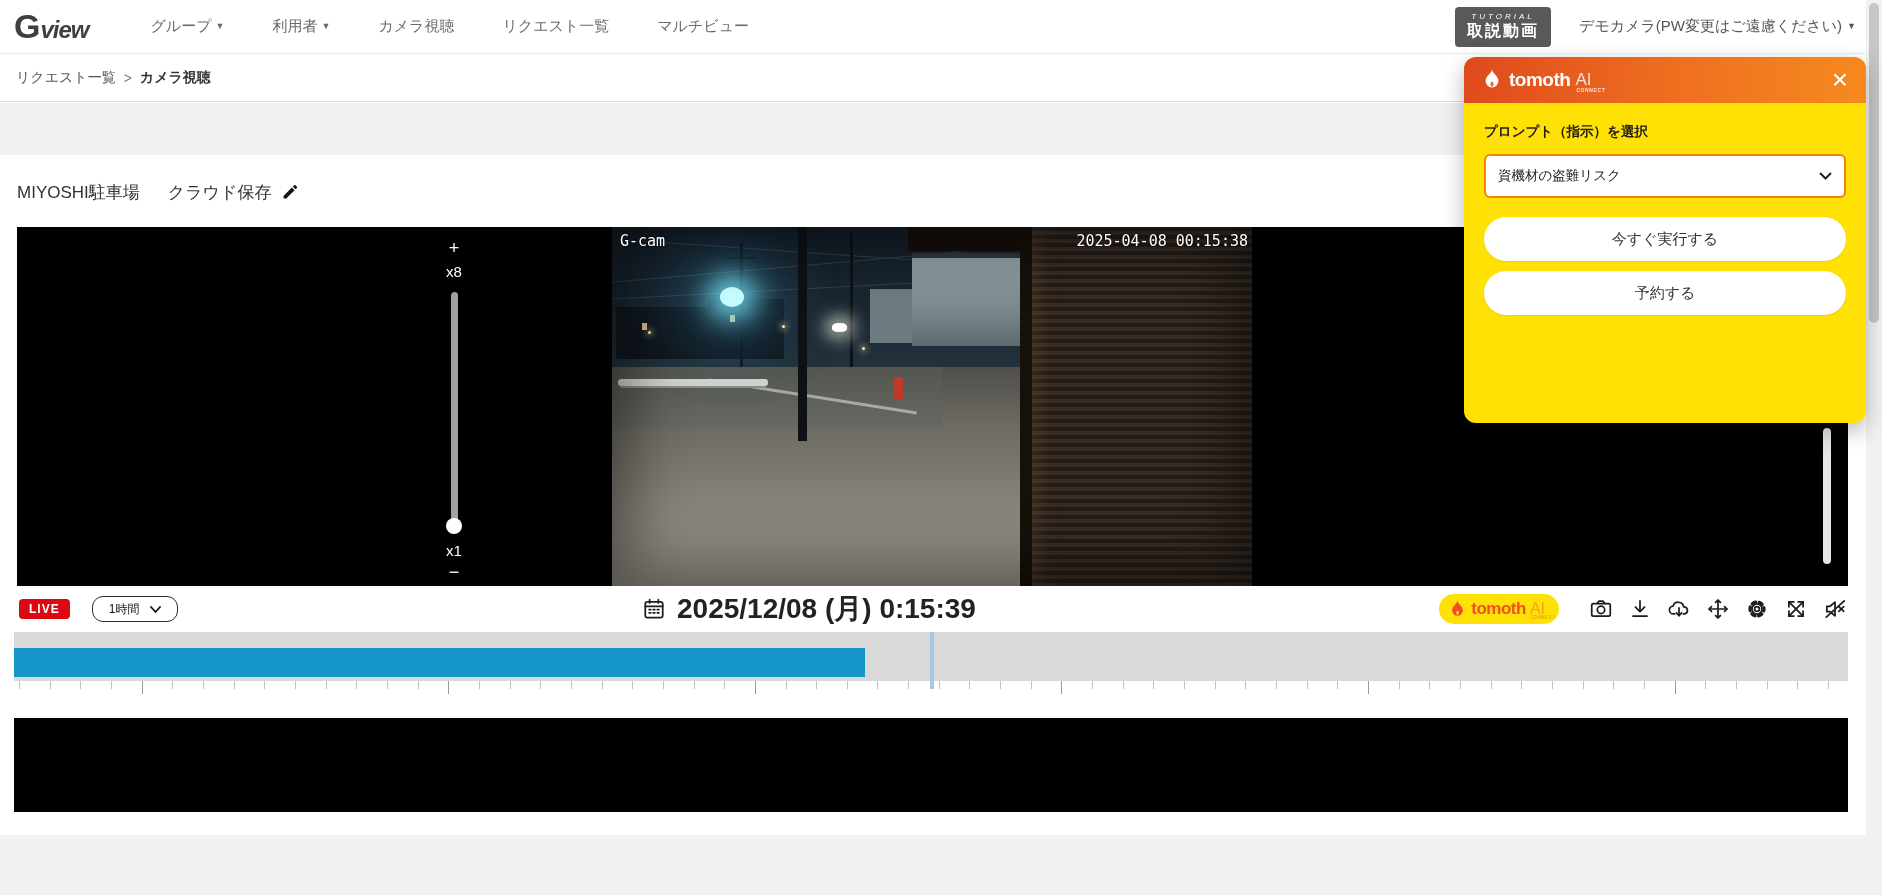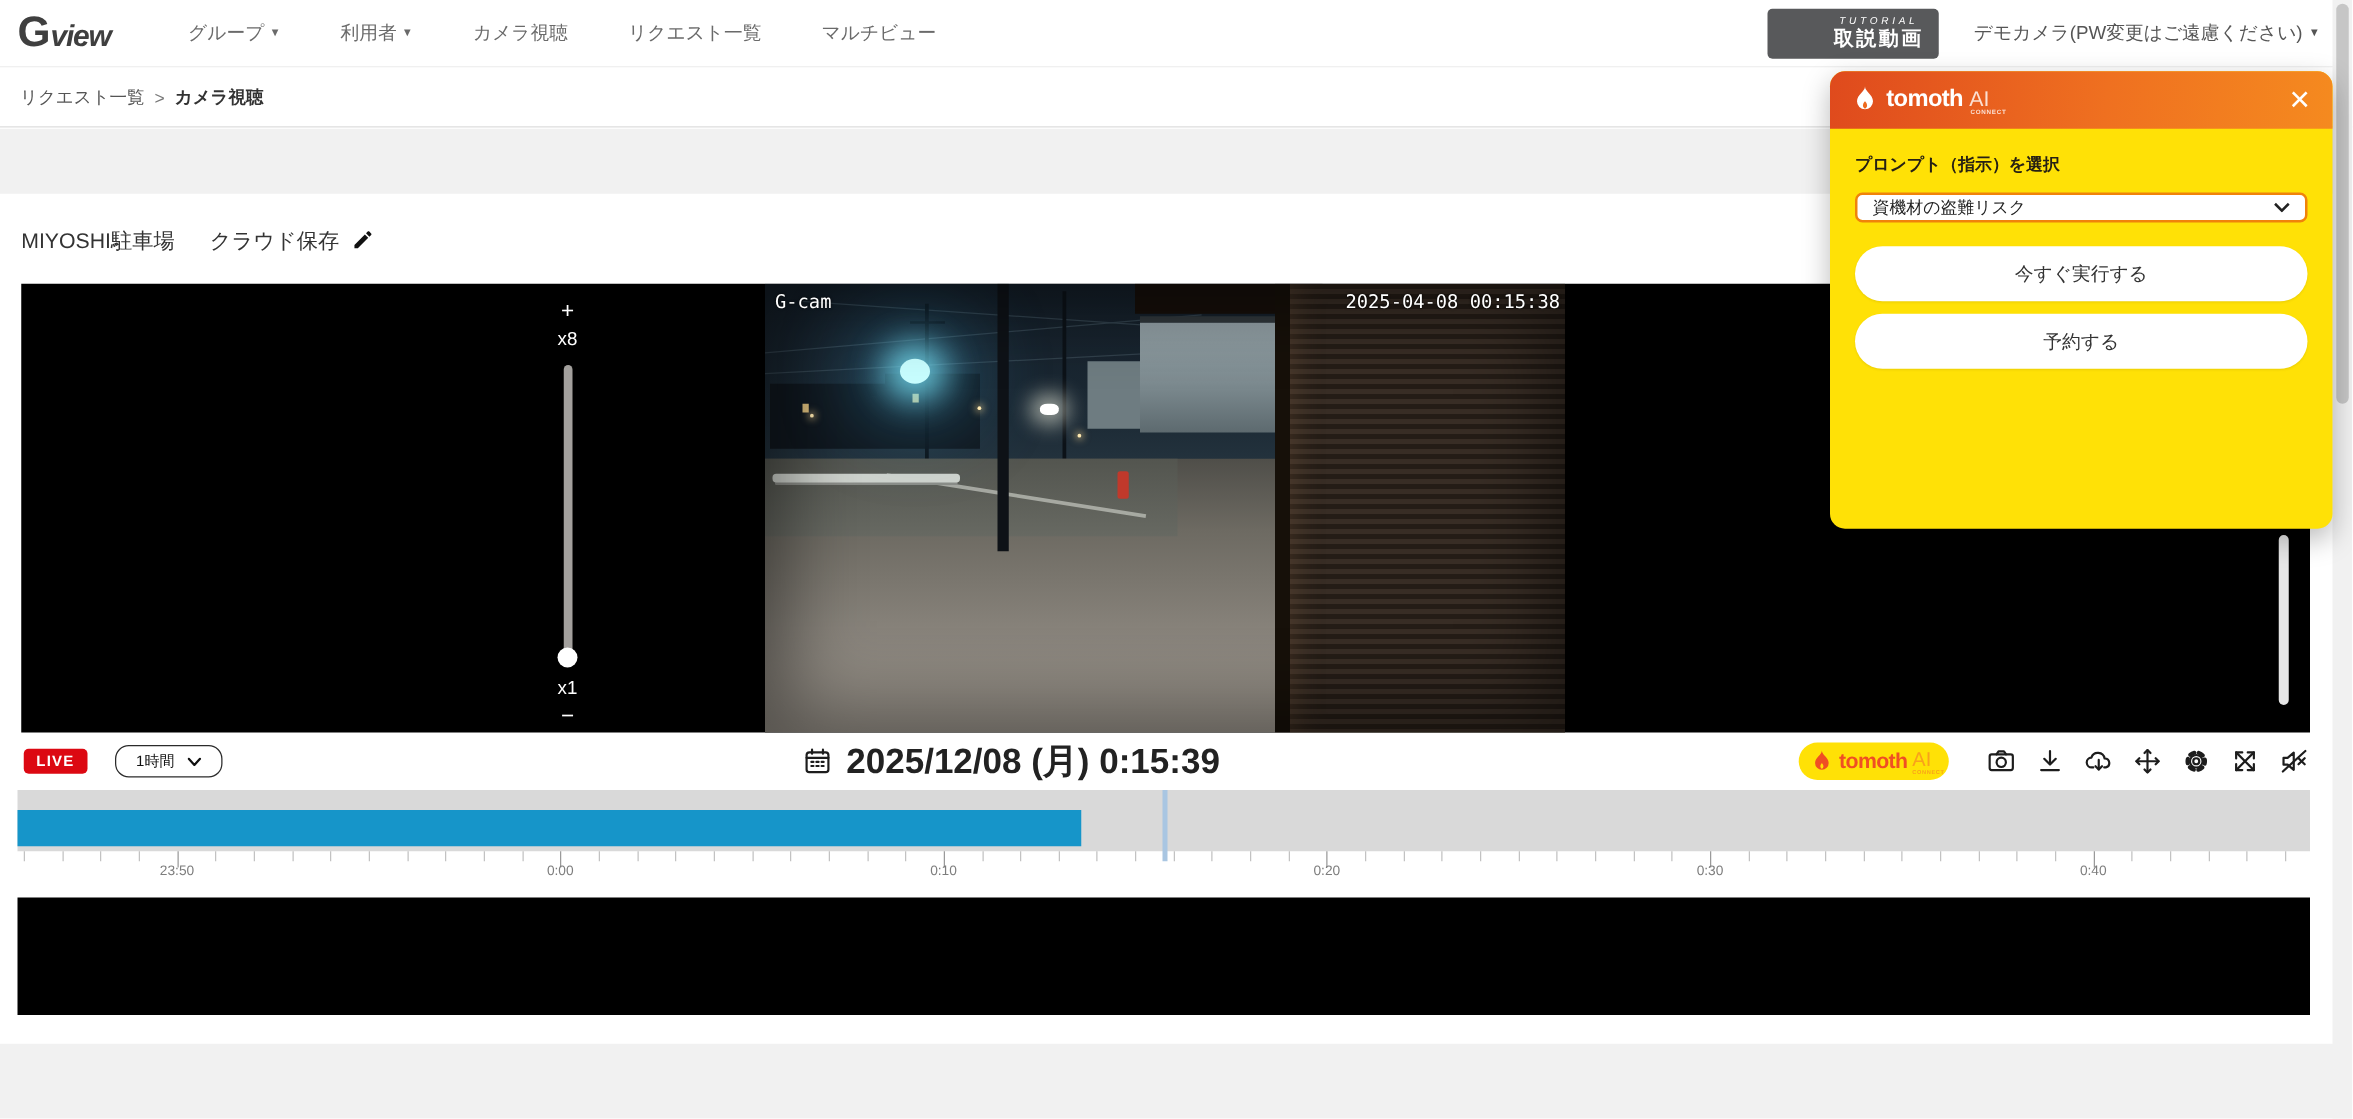--- a/index.html
+++ b/index.html
@@ -8,21 +8,21 @@
 
   
   .topnav{position:absolute;left:0;top:0;width:1882px;height:53px;background:#fff;border-bottom:1px solid #ececec;display:flex;align-items:center;}
   .logo{margin-left:14px;display:flex;align-items:baseline;cursor:pointer;}
   .logo .g{font-size:34px;font-weight:bold;color:#3f3f3f;line-height:1;}
   .logo .rest{font-size:24px;font-weight:bold;font-style:italic;color:#3f3f3f;letter-spacing:-1px;}
   .nav-items{display:flex;gap:48px;margin-left:62px;}
   .nav-item{font-size:15px;color:#6a6a6a;cursor:pointer;white-space:nowrap;}
   .nav-item .caret{font-size:9px;color:#6a6a6a;margin-left:4px;vertical-align:2px;}
   .nav-right{margin-left:auto;display:flex;align-items:center;height:100%;}
-  .tutorial-btn{background:#58595b;color:#fff;border-radius:4px;width:96px;height:40px;display:flex;flex-direction:column;align-items:center;justify-content:center;cursor:pointer;margin-right:28px;padding-left:41px;}
+  .tutorial-btn{background:#58595b;color:#fff;border-radius:4px;width:96px;height:40px;display:flex;flex-direction:column;align-items:center;justify-content:center;cursor:pointer;margin-right:28px;}
   .tutorial-btn .tag{font-size:8px;letter-spacing:3px;font-style:italic;}
   .tutorial-btn .lbl{font-size:16px;font-weight:bold;letter-spacing:2px;}
   .account{font-size:15px;color:#555;cursor:pointer;margin-right:26px;white-space:nowrap;}
   .account .caret{font-size:9px;margin-left:5px;vertical-align:2px;color:#555;}
   .viewer-btn{position:relative;width:150px;height:46px;margin-right:16px;background:linear-gradient(105deg,#93278f 0%,#7b2d8f 40%,#4f2d90 100%);clip-path:polygon(34px 0,100% 0,100% 100%,0 100%);color:#fff;display:flex;align-items:center;justify-content:flex-end;padding-right:10px;cursor:pointer;}
   .viewer-btn .txt{display:flex;flex-direction:column;align-items:center;margin-right:8px;}
   .viewer-btn .small{font-size:9px;font-weight:bold;font-style:italic;letter-spacing:1px;}
   .viewer-btn .big{font-size:18px;font-weight:bold;letter-spacing:1px;line-height:1;}
 
   
@@ -121,21 +121,21 @@
   
   .ai-panel{position:absolute;left:1464px;top:57px;width:402px;height:366px;border-radius:12px;box-shadow:0 8px 22px rgba(0,0,0,.28);background:#ffe106;z-index:5;}
   .panel-header{position:absolute;left:0;top:0;width:100%;height:46px;border-radius:12px 12px 0 0;background:linear-gradient(95deg,#df4a1d 0%,#ef7020 55%,#f58a1f 100%);display:flex;align-items:center;box-sizing:border-box;padding:0 18px;}
   .panel-header .word{color:#fff;font-size:19px;font-weight:bold;letter-spacing:-.5px;margin-left:7px;}
   .panel-header .ai-wrap{position:relative;margin-left:5px;}
   .panel-header .ai{color:rgba(255,255,255,.8);font-size:17px;font-weight:300;}
   .panel-header .connect{position:absolute;left:1px;top:17px;font-size:5px;letter-spacing:.6px;color:rgba(255,255,255,.8);font-weight:bold;}
   .panel-close{margin-left:auto;color:#fff;font-size:28px;font-weight:300;line-height:1;cursor:pointer;}
   .panel-body{position:absolute;left:0;top:46px;width:100%;bottom:0;box-sizing:border-box;padding:18px 20px;}
   .prompt-label{font-size:13.5px;font-weight:bold;color:#262014;margin-top:2px;}
-  .prompt-select{margin-top:13px;height:24px;background:#fff;border:2px solid #f0830a;border-radius:6px;display:flex;align-items:center;box-sizing:border-box;padding:0 12px;font-size:13.5px;color:#222;cursor:pointer;}
+  .prompt-select{margin-top:13px;height:44px;background:#fff;border:2px solid #f0830a;border-radius:6px;display:flex;align-items:center;box-sizing:border-box;padding:0 12px;font-size:13.5px;color:#222;cursor:pointer;}
   .prompt-select svg{margin-left:auto;stroke:#222;fill:none;stroke-width:2;}
   .prompt-textarea{margin-top:9px;height:96px;background:#fdf8e8;border:2px solid #f0830a;border-radius:10px;box-sizing:border-box;padding:9px 12px;font-size:12.5px;line-height:1.65;color:#5a5a5a;cursor:text;overflow:hidden;}
   .panel-btn{height:44px;border-radius:22px;background:#fff;display:flex;align-items:center;justify-content:center;font-size:15px;color:#333;cursor:pointer;box-shadow:0 1px 2px rgba(0,0,0,.08);}
   .btn-run{margin-top:19px;}
   .btn-reserve{margin-top:10px;}
 </style>
 </head>
 <body>
 
 <div id="app">
@@ -382,28 +382,20 @@
         <div class="tick" style="left: 1568.66px;"></div>
         <div class="tick" style="left: 1599.32px;"></div>
         <div class="tick" style="left: 1629.98px;"></div>
         <div class="tick major" style="left: 1660.64px;"></div>
         <div class="tick" style="left: 1691.3px;"></div>
         <div class="tick" style="left: 1721.96px;"></div>
         <div class="tick" style="left: 1752.62px;"></div>
         <div class="tick" style="left: 1783.28px;"></div>
         <div class="tick" style="left: 1813.94px;"></div>
       </div>
-    <div class="tick-labels">
-        <div class="tick-label" style="left: 127.64px;">23:50</div>
-        <div class="tick-label" style="left: 434.24px;">0:00</div>
-        <div class="tick-label" style="left: 740.84px;">0:10</div>
-        <div class="tick-label" style="left: 1047.44px;">0:20</div>
-        <div class="tick-label" style="left: 1354.04px;">0:30</div>
-        <div class="tick-label" style="left: 1660.64px;">0:40</div>
-      </div>
   </div>
 
   <div class="blackbar"></div>
   <div class="footer"></div>
 
   <div class="page-scrollbar">
     <div class="page-scroll-thumb"></div>
   </div>
 
   <div class="ai-panel">

